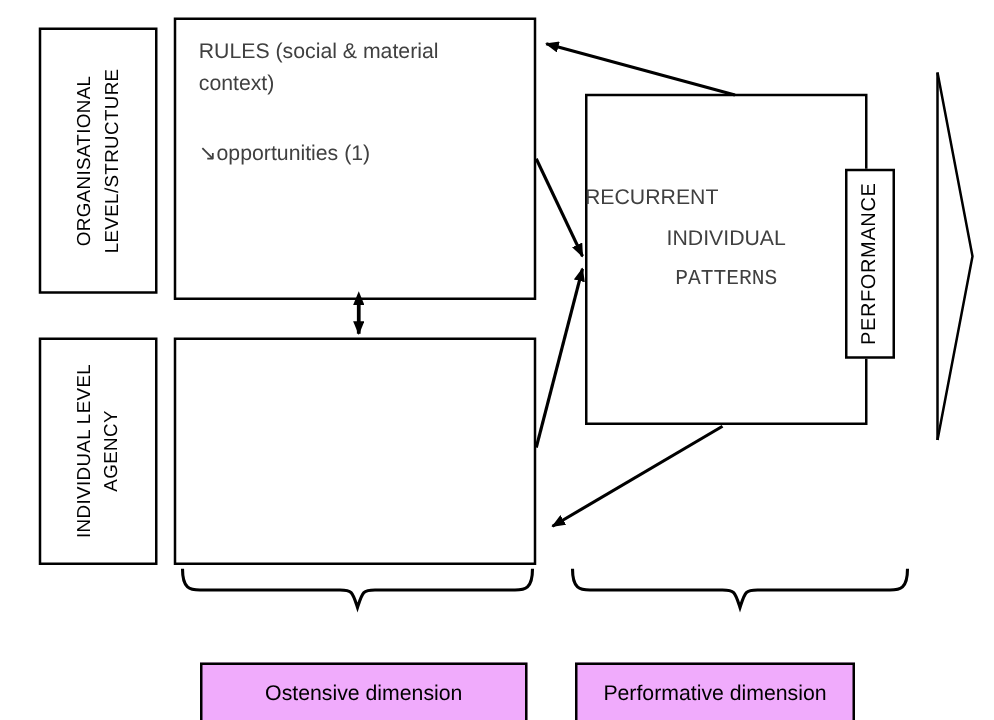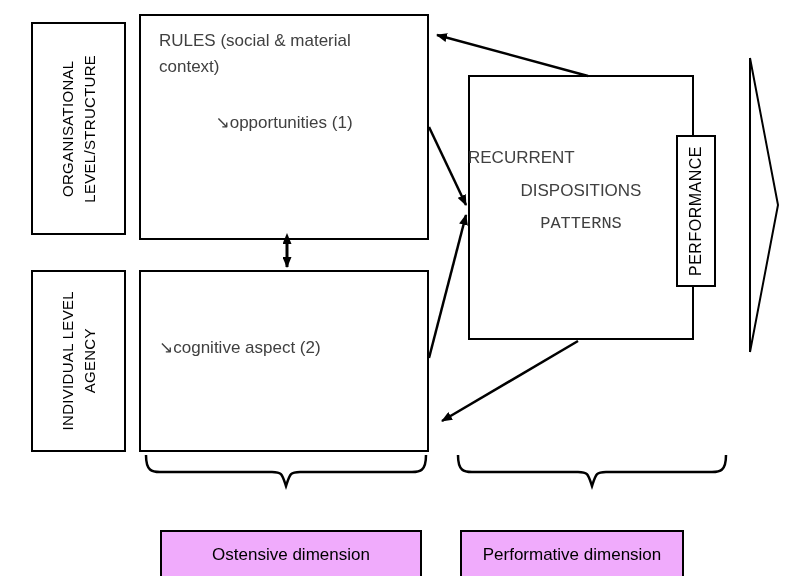--- a/index.html
+++ b/index.html
@@ -106,28 +106,27 @@
 
   <div class="vlabel" style="left:31px; top:270px; width:95px; height:182px;">
     <div class="vlabel-inner">
       <span class="ln">INDIVIDUAL LEVEL</span>
       <span class="ln">AGENCY</span>
     </div>
   </div>
 
   <div class="box" style="left:139px; top:14px; width:290px; height:226px;"></div>
   <div class="boxtext" style="left:159px; top:28px; width:245px;">RULES (social &amp; material context)</div>
-  <div class="boxtext" style="left:159px; top:110px; width:250px;text-align:center;">↘opportunities (1)</div>
+  <div class="boxtext" style="left:159px; top:110px; width:250px;">↘opportunities (1)</div>
 
   <div class="box" style="left:139px; top:270px; width:290px; height:182px;"></div>
-  <div class="boxtext" style="left:159px; top:335px; width:250px;">↘cognitive aspect (2)</div>
 
   <div class="box" style="left:468px; top:75px; width:226px; height:265px;"></div>
   <div class="boxtext" style="left:468px; top:145px; width:226px; text-align:left;">RECURRENT</div>
-  <div class="boxtext" style="left:468px; top:178px; width:226px; text-align:center;">DISPOSITIONS</div>
+  <div class="boxtext" style="left:468px; top:178px; width:226px; text-align:center;">INDIVIDUAL</div>
   <div class="boxtext" style="left:468px; top:211px; width:226px; text-align:center;font-family:Liberation Mono, monospace;">PATTERNS</div>
 
   <div class="perfbox" style="left:676px; top:135px; width:40px; height:152px;">
     <div class="perfbox-inner">PERFORMANCE</div>
   </div>
 
   <div class="dimbox" style="left:160px; top:498px; width:262px; height:50px;">
     <span>Ostensive dimension</span>
   </div>
   <div class="dimbox" style="left:460px; top:498px; width:224px; height:50px;">

